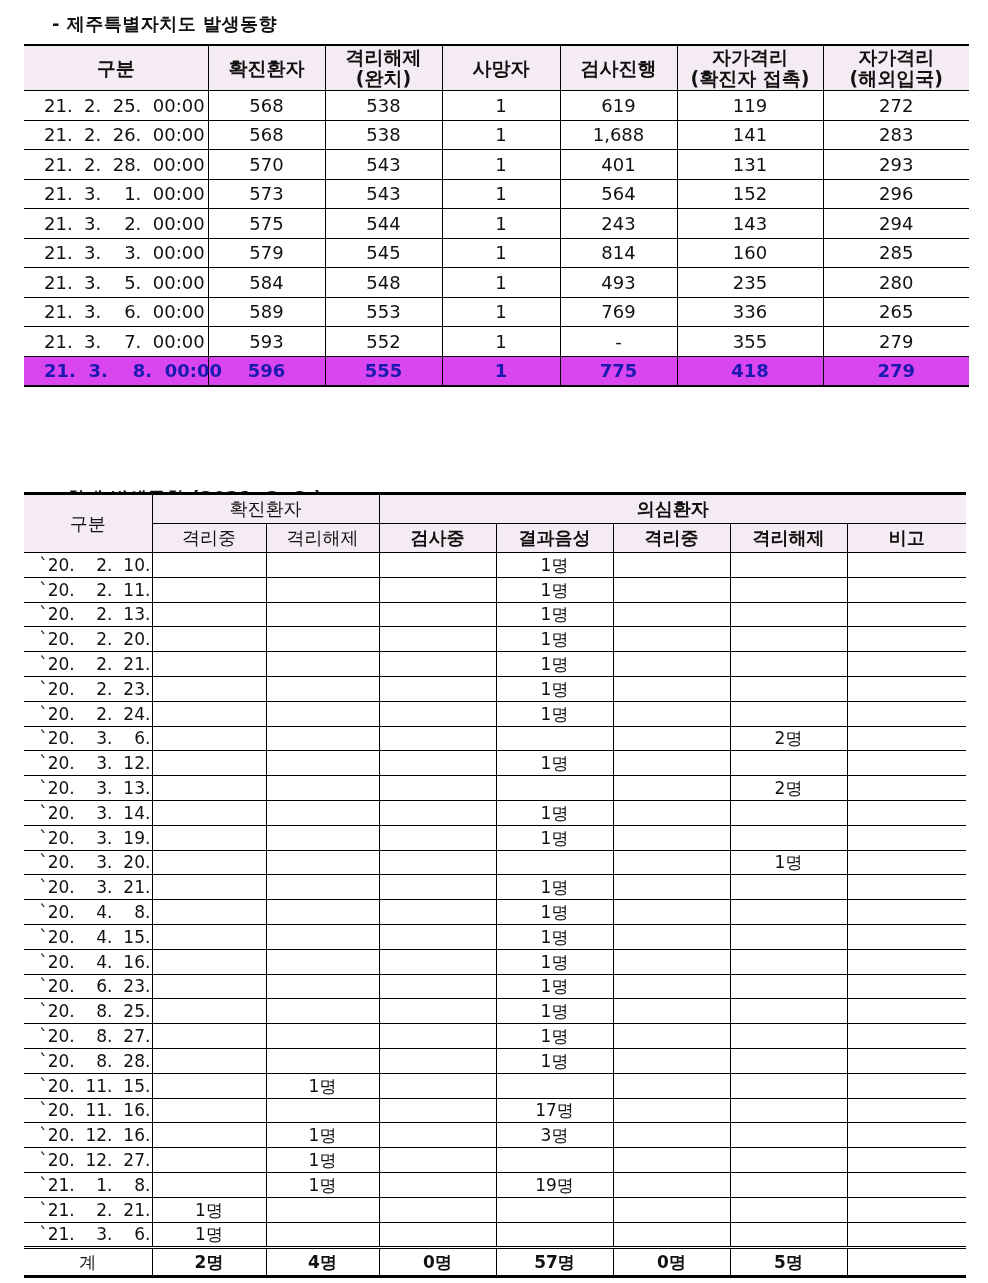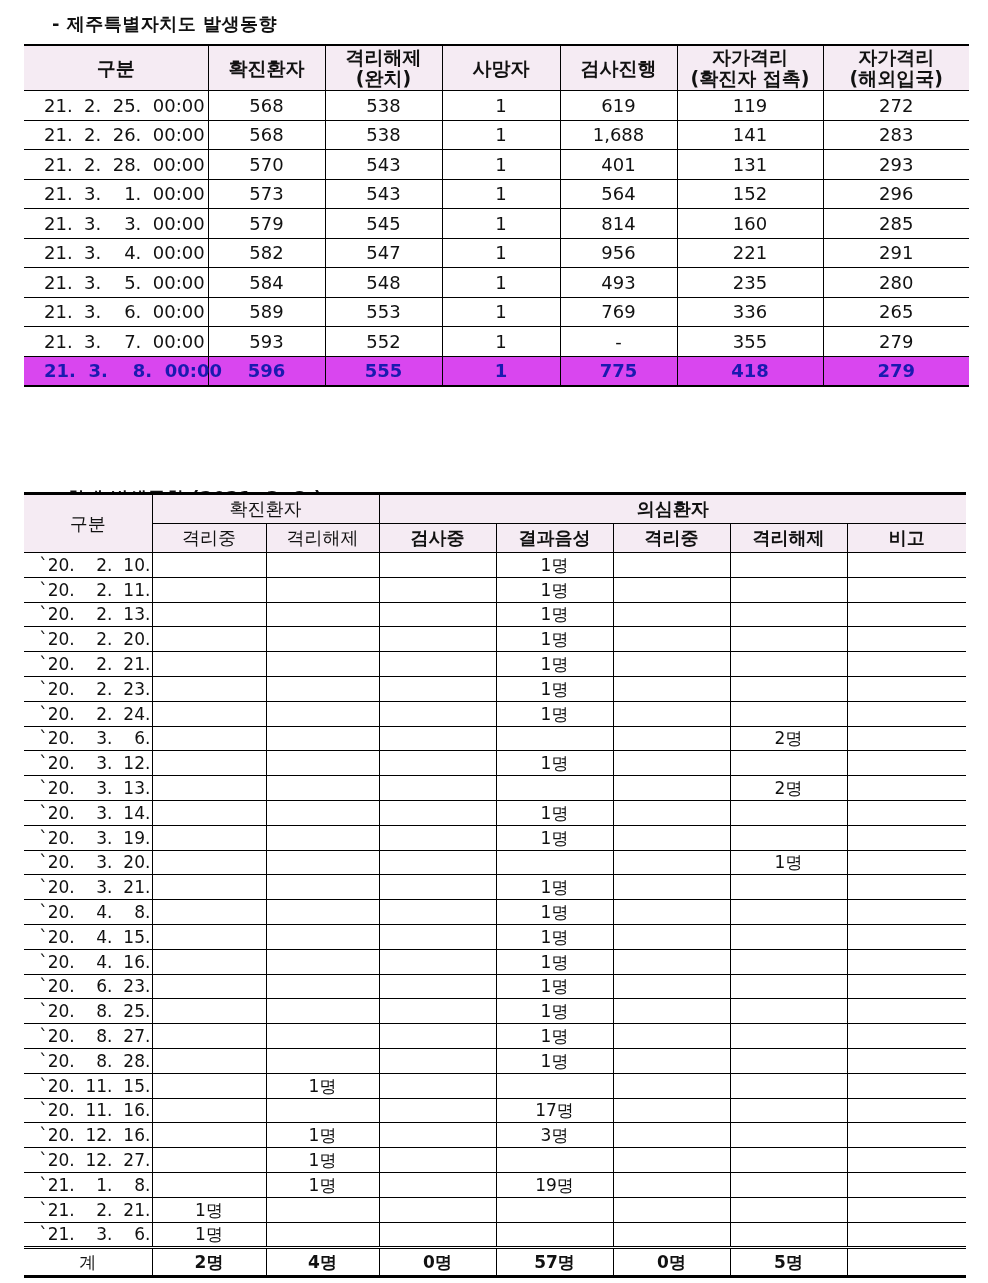--- a/index.html
+++ b/index.html
@@ -92,36 +92,36 @@
       <tr>
         <td class="date">21.  3.    1.  00:00</td>
         <td>573</td>
         <td>543</td>
         <td>1</td>
         <td>564</td>
         <td>152</td>
         <td>296</td>
       </tr>
       <tr>
+        <td class="date">21.  3.    2.  00:00</td>
+        <td>575</td>
+        <td>544</td>
+        <td>1</td>
+        <td>243</td>
+        <td>143</td>
+        <td>294</td>
+      </tr>
+      <tr>
         <td class="date">21.  3.    3.  00:00</td>
         <td>579</td>
         <td>545</td>
         <td>1</td>
         <td>814</td>
         <td>160</td>
         <td>285</td>
-      </tr>
-      <tr>
-        <td class="date">21.  3.    4.  00:00</td>
-        <td>582</td>
-        <td>547</td>
-        <td>1</td>
-        <td>956</td>
-        <td>221</td>
-        <td>291</td>
       </tr>
       <tr>
         <td class="date">21.  3.    5.  00:00</td>
         <td>584</td>
         <td>548</td>
         <td>1</td>
         <td>493</td>
         <td>235</td>
         <td>280</td>
       </tr>

